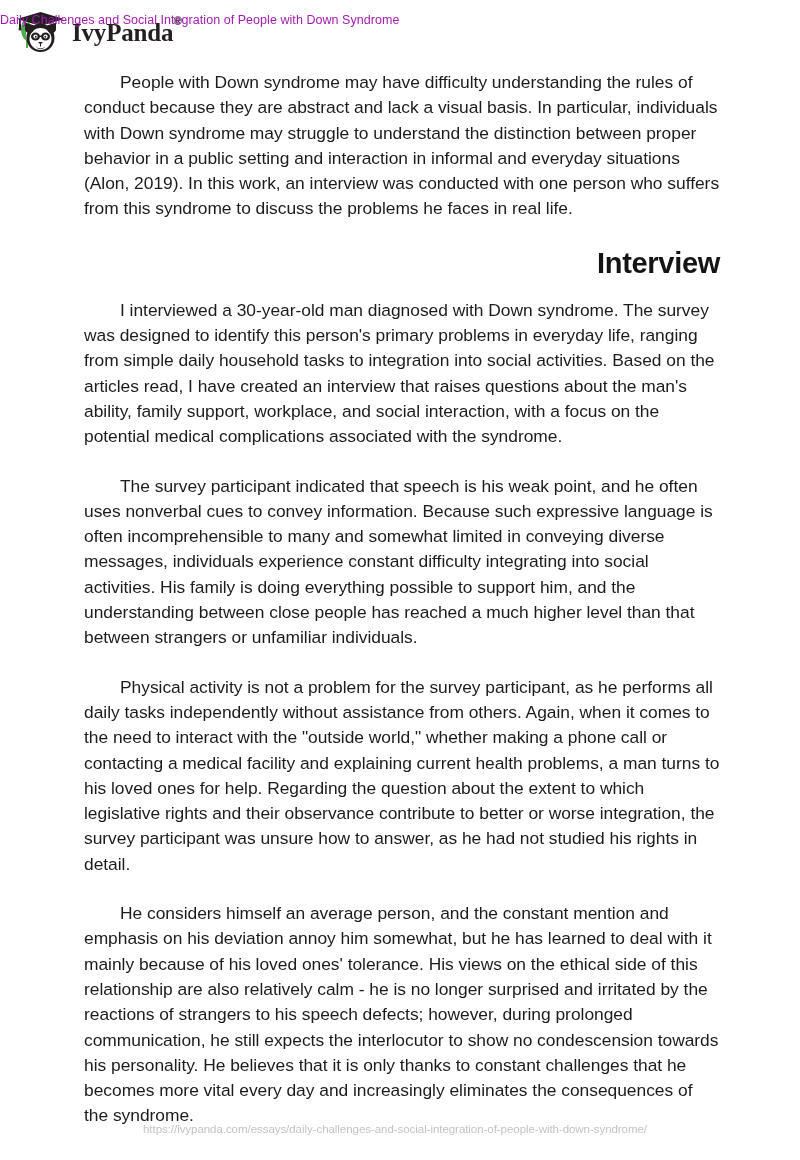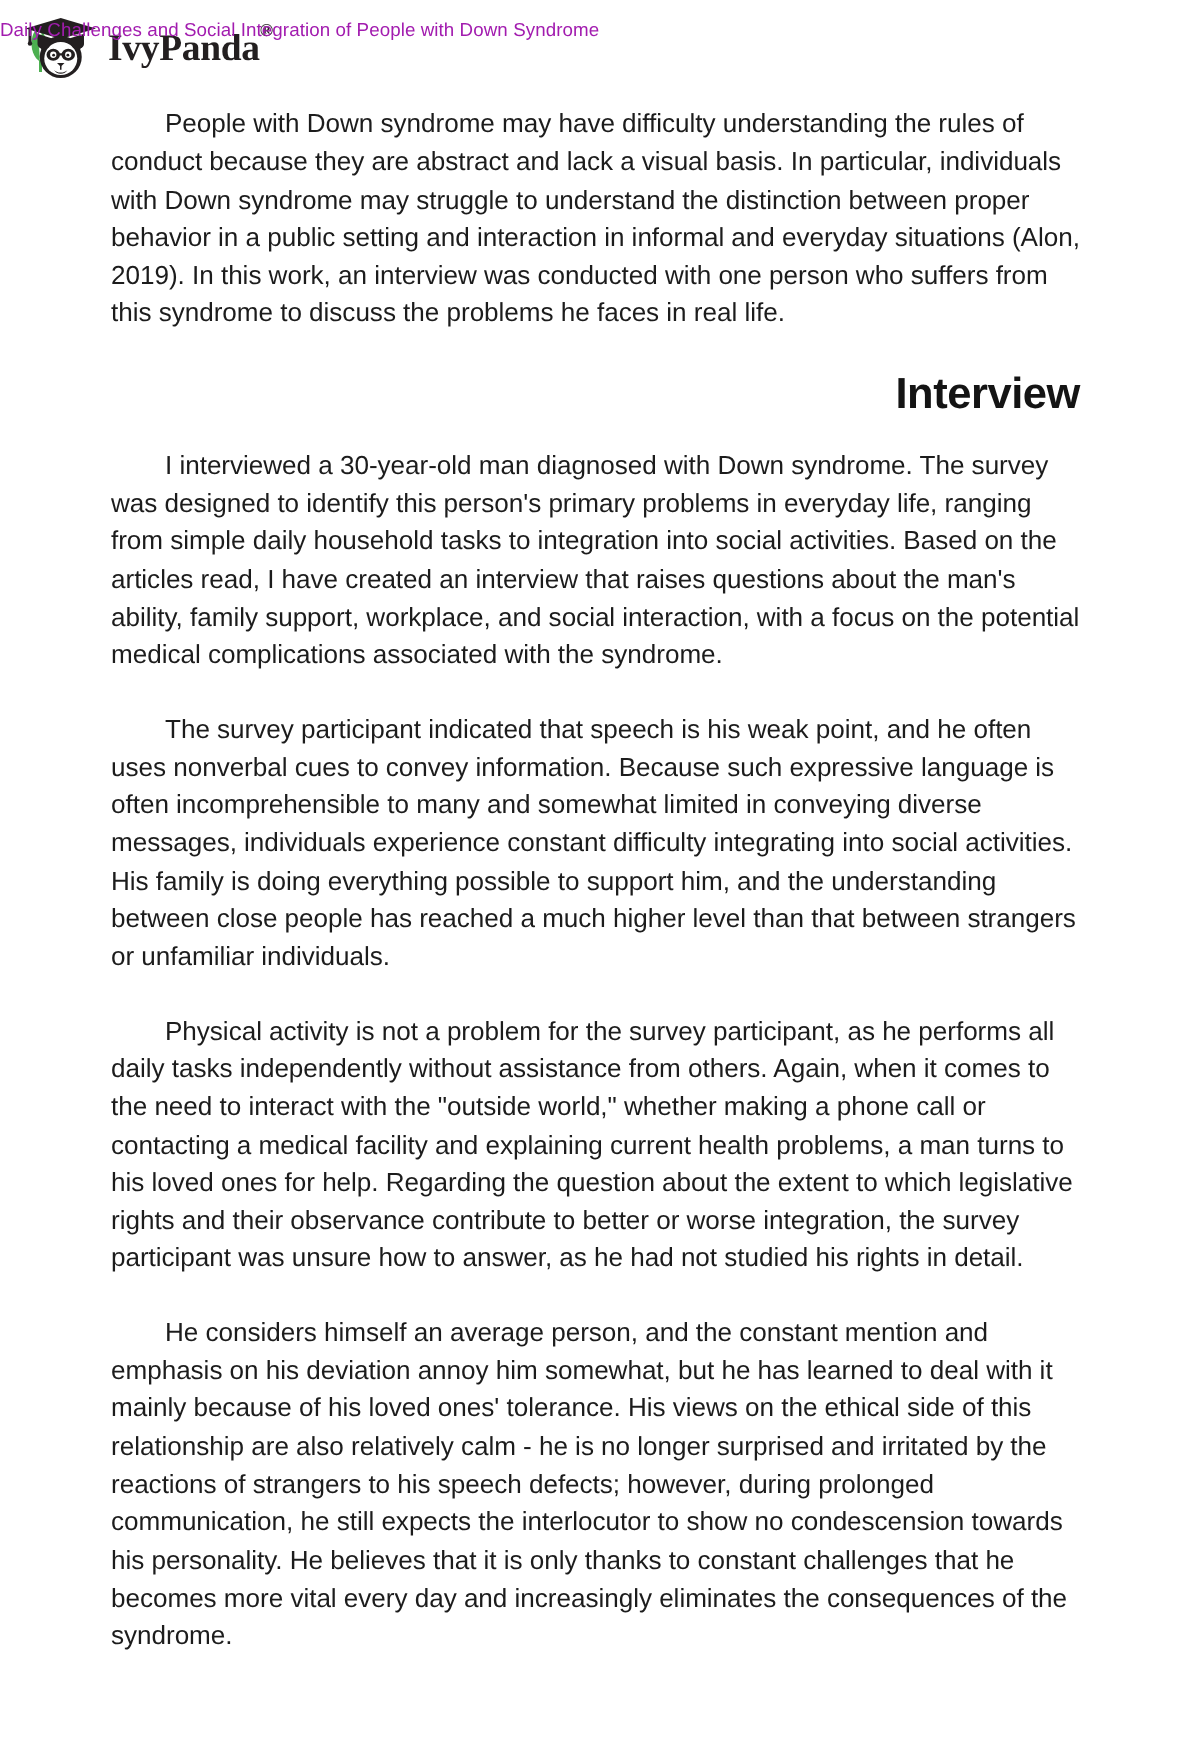--- a/index.html
+++ b/index.html
@@ -87,21 +87,21 @@
 
   
   .content {
     position: absolute;
     left: 70px;
     top: 70px;
     width: 650px;
   }
 
   p.para {
-    margin: 0 0 24px 4px;
+    margin: 0 0 24px 14px;
     font-size: 17.4px;
     line-height: 25.3px;
     text-align: left;
     text-indent: 36px;
     color: #1c1c1c;
     font-stretch: condensed;
     letter-spacing: -0.02px;
   }
 
   h2.section-heading {
@@ -203,14 +203,17 @@
     <p class="para">I interviewed a 30-year-old man diagnosed with Down syndrome. The survey was designed to identify this person's primary problems in everyday life, ranging from simple daily household tasks to integration into social activities. Based on the articles read, I have created an interview that raises questions about the man's ability, family support, workplace, and social interaction, with a focus on the potential medical complications associated with the syndrome.</p>
 
     <p class="para">The survey participant indicated that speech is his weak point, and he often uses nonverbal cues to convey information. Because such expressive language is often incomprehensible to many and somewhat limited in conveying diverse messages, individuals experience constant difficulty integrating into social activities. His family is doing everything possible to support him, and the understanding between close people has reached a much higher level than that between strangers or unfamiliar individuals.</p>
 
     <p class="para">Physical activity is not a problem for the survey participant, as he performs all daily tasks independently without assistance from others. Again, when it comes to the need to interact with the "outside world," whether making a phone call or contacting a medical facility and explaining current health problems, a man turns to his loved ones for help. Regarding the question about the extent to which legislative rights and their observance contribute to better or worse integration, the survey participant was unsure how to answer, as he had not studied his rights in detail.</p>
 
     <p class="para">He considers himself an average person, and the constant mention and emphasis on his deviation annoy him somewhat, but he has learned to deal with it mainly because of his loved ones' tolerance. His views on the ethical side of this relationship are also relatively calm - he is no longer surprised and irritated by the reactions of strangers to his speech defects; however, during prolonged communication, he still expects the interlocutor to show no condescension towards his personality. He believes that it is only thanks to constant challenges that he becomes more vital every day and increasingly eliminates the consequences of the syndrome.</p>
 
   </div>
 
+  <div class="page-footer">
+    <div class="footer-url">https://ivypanda.com/essays/daily-challenges-and-social-integration-of-people-with-down-syndrome/</div>
+  </div>
 
 </div>
 
 </body></html>

